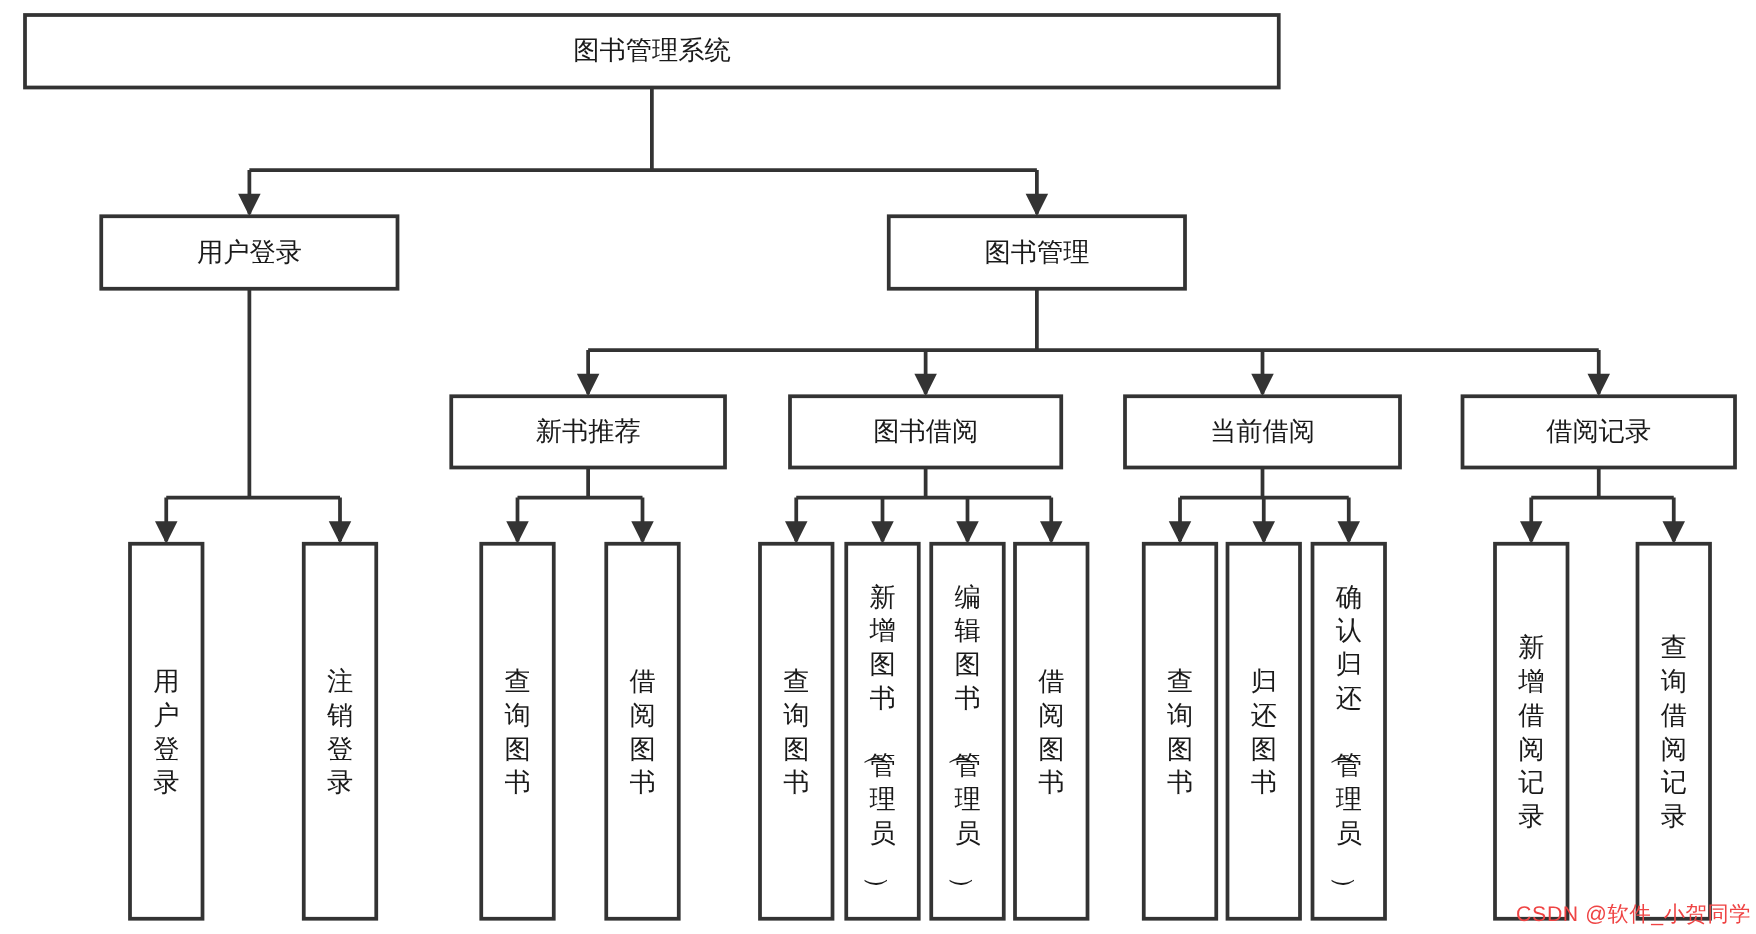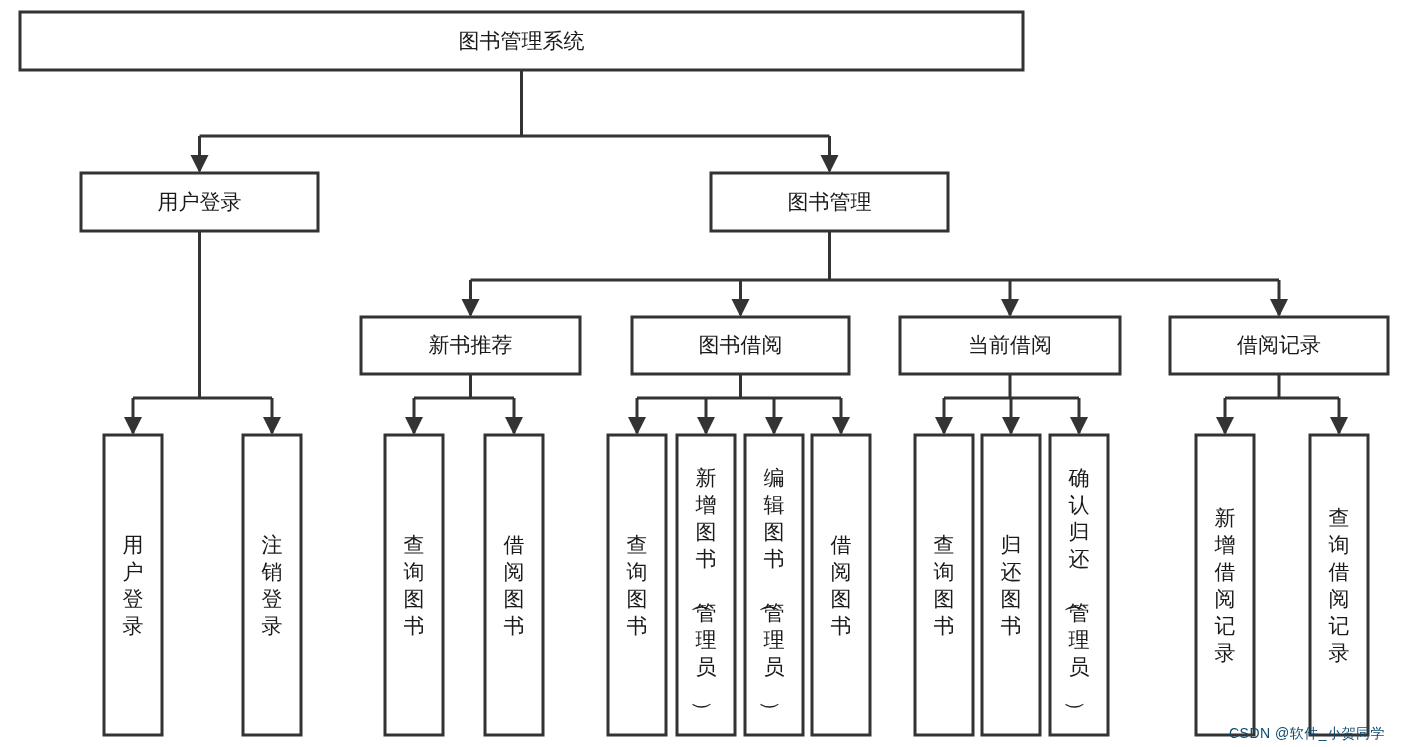--- a/index.html
+++ b/index.html
@@ -41,25 +41,25 @@
     stroke: #333333;
     stroke-width: 3;
     fill: none;
   }
   .arrow-head {
     fill: #333333;
     stroke: none;
   }
   .watermark {
     position: absolute;
-    right: 20px;
+    right: 4px;
     bottom: 4px;
     font-family: "Liberation Sans", "DejaVu Sans", sans-serif;
-    font-size: 14px;
-    color: #0c4a6e;
+    font-size: 17px;
+    color: #ef4444;
     white-space: nowrap;
     letter-spacing: 0.5px;
   }
 </style>
 </head>
 <body>
 
 <svg id="diagram" viewBox="0 0 1405 747">
   <g id="connectors">
       <line x1="521.5" y1="70" x2="521.5" y2="136" class="connector"></line>

